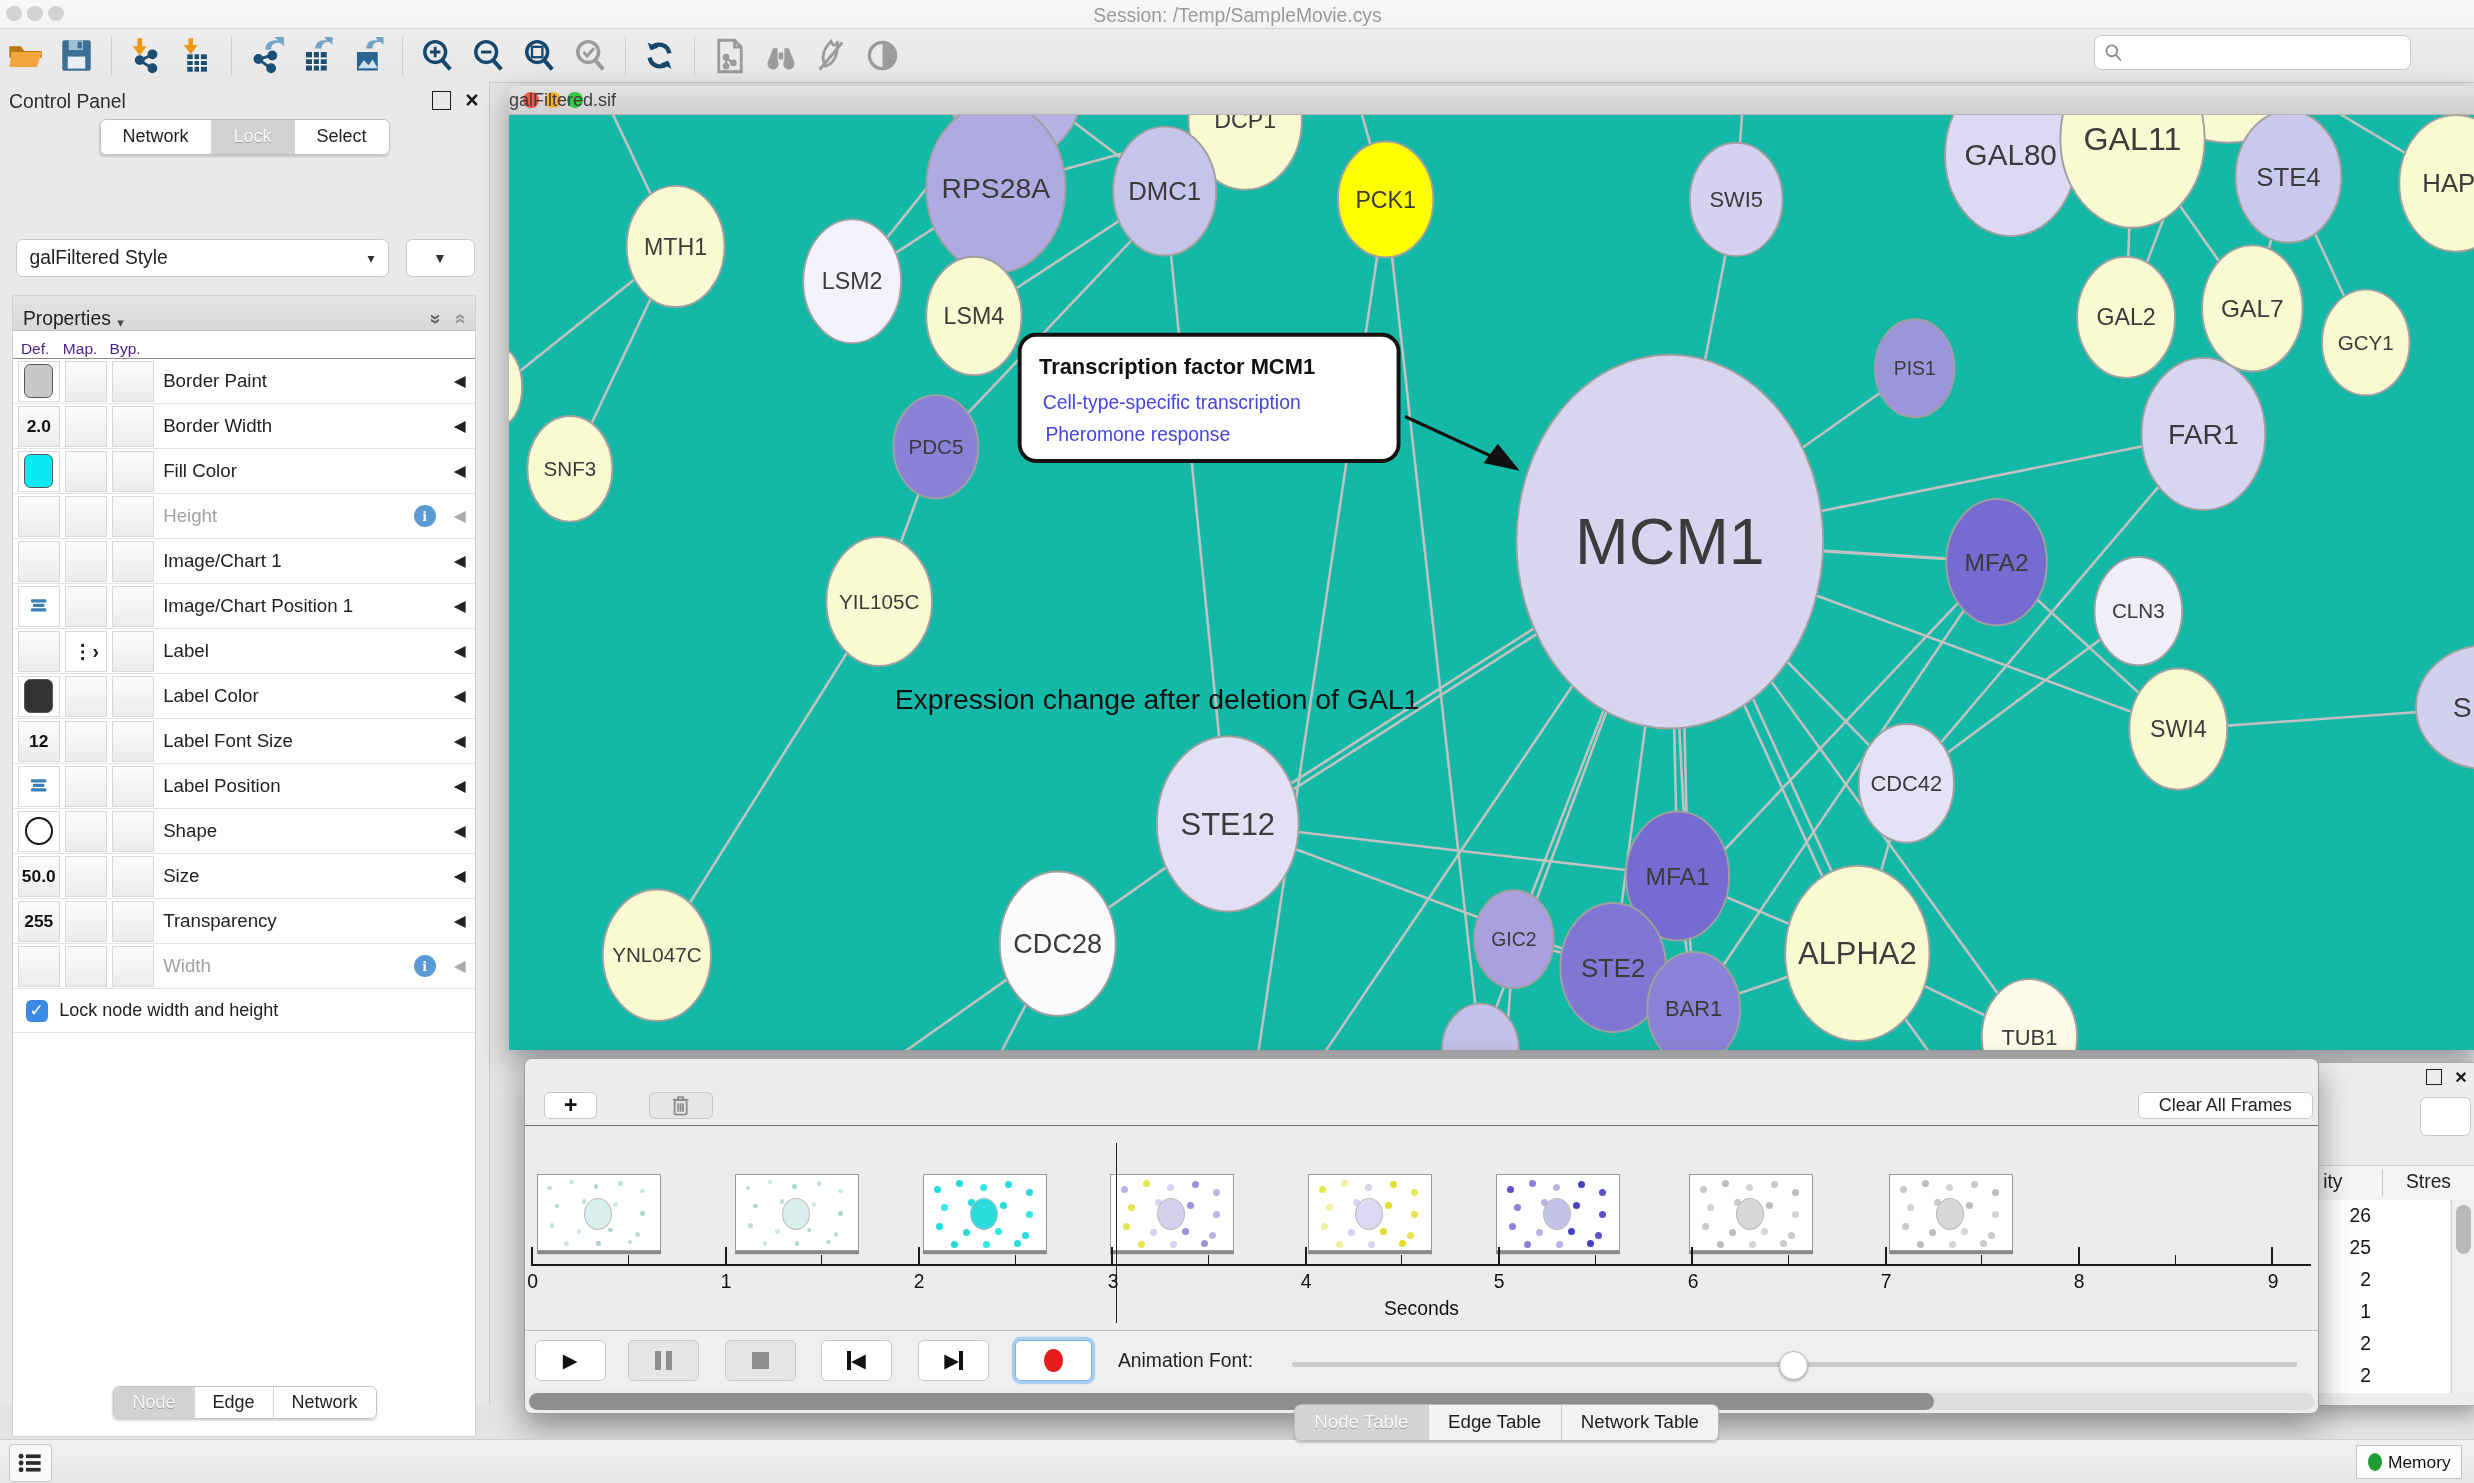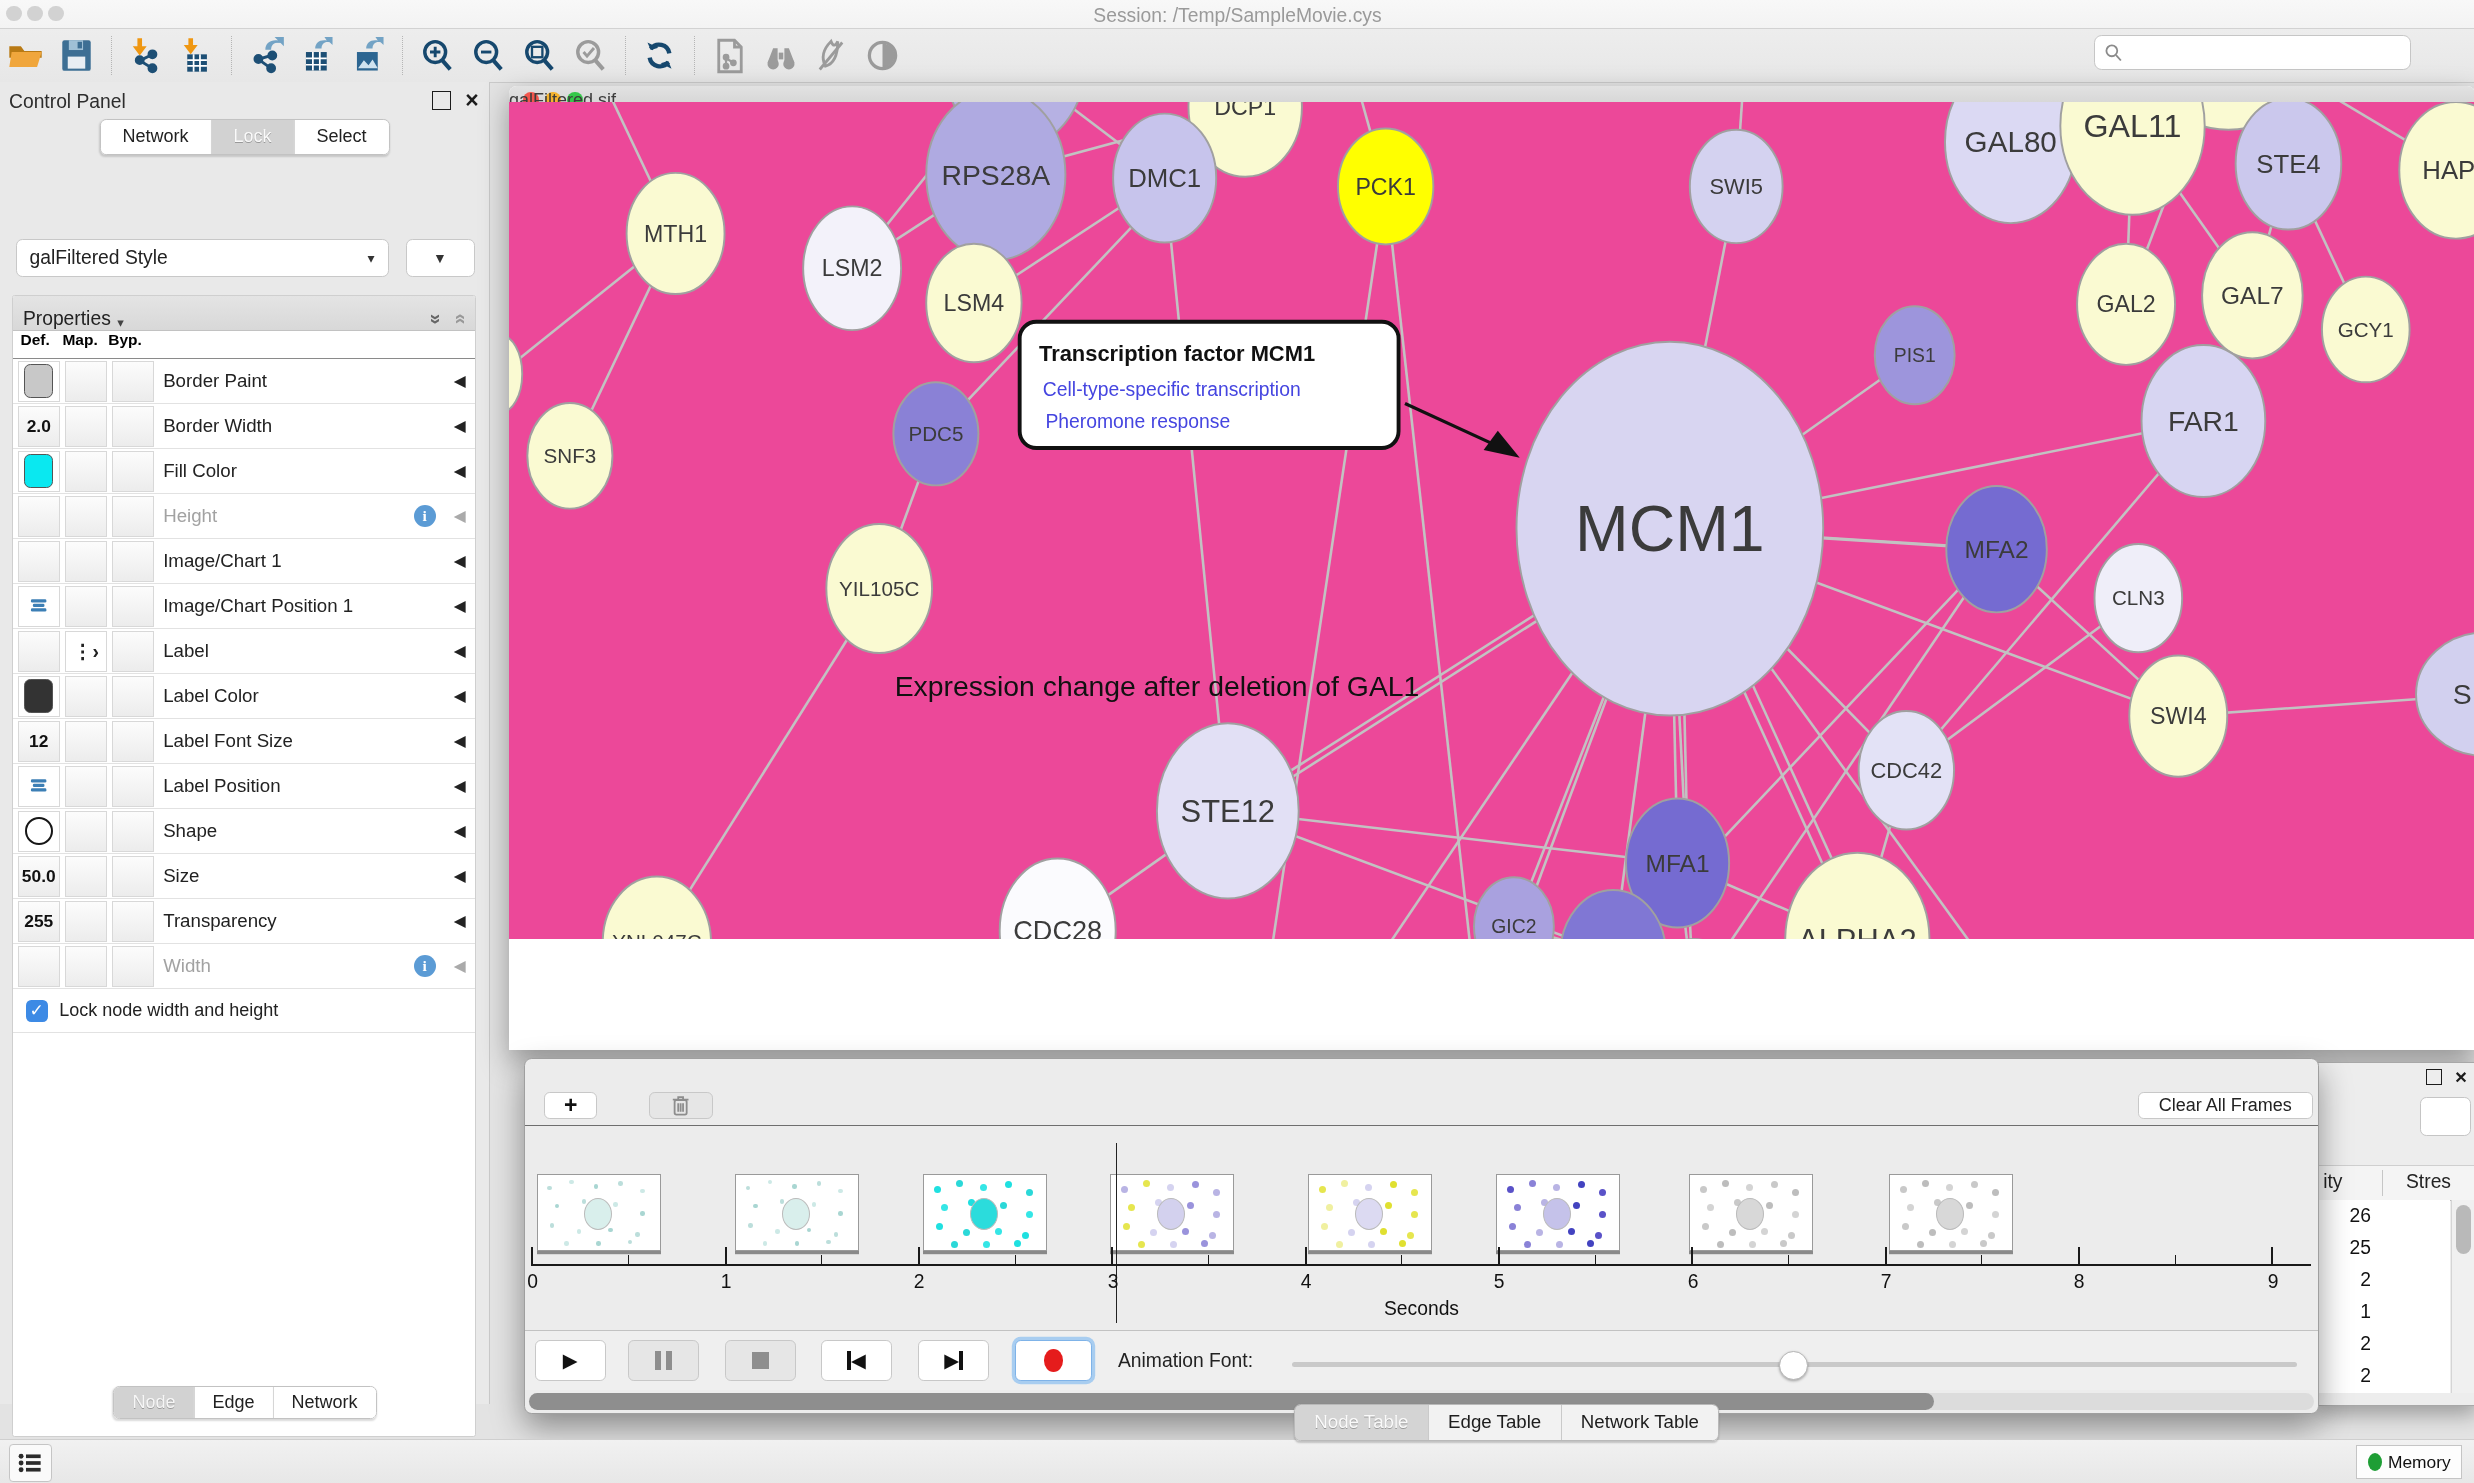--- a/index.html
+++ b/index.html
@@ -36,21 +36,21 @@
              display:flex;align-items:center;justify-content:center}
   .caret{font-size:14px;color:#333}
   .props{position:absolute;left:11.6px;top:213px;width:464px;height:1142px;background:#fff;
          border:1.3px solid #cfcfcf;border-radius:2.6px;box-sizing:border-box;overflow:hidden}
   .props-head{height:34px;background:linear-gradient(#e4e4e4,#d8d8d8);display:flex;align-items:flex-end;
               padding:0 10.3px;font-size:19.3px;color:#222;border-bottom:0.6px solid #c2c2c2}
   .props-head .dd{margin-left:6.4px;font-size:13px;color:#444}
   .props-head .chevs{margin-left:auto;display:flex;gap:11.6px;color:#666;font-size:19.3px}
   .chev{display:inline-block;transform:rotate(90deg);font-weight:bold}
   .chev.up{transform:rotate(-90deg);color:#999}
-  .cols{height:27px;display:flex;align-items:flex-start;font-size:15.5px;font-weight:bold;color:#000000;
+  .cols{height:27px;display:flex;align-items:flex-end;font-size:15.5px;font-weight:normal;color:#4c1d95;
         border-bottom:1.9px solid #8a8a8a}
   .cols span{width:45px;text-align:center}
   .prow{height:44px;display:flex;align-items:center;border-bottom:0.6px solid #e2e2e2;position:relative}
   .pcell{width:40px;height:39px;margin-left:5.2px;border:0.6px solid #d8d8d8;background:linear-gradient(#fcfcfc,#ececec);
          display:flex;align-items:center;justify-content:center;font-size:17.4px;font-weight:bold;color:#111}
   .swatch{width:27px;height:32px;border:1.9px solid #555;border-radius:6.4px}
   .plabel{margin-left:9px;font-size:18.7px;color:#222}
   .plabel.dis{color:#a2a2a2}
   .parrow{position:absolute;right:9px;font-size:15.5px;color:#222}
   .parrow.dis{color:#aaa}
@@ -63,21 +63,21 @@
   .cp-bottabs{position:absolute;left:50%;transform:translateX(-50%);top:1304px;display:flex;
               border:0.6px solid #c2c2c2;border-radius:6.4px;overflow:hidden;box-shadow:0 1.3px 1.9px rgba(0,0,0,.15)}
   .cp-btab{padding:5.2px 18px;font-size:18px;background:#fff;color:#222;border-left:0.6px solid #d5d5d5}
   .cp-btab.sel{background:#d2d2d2;color:#f6f6f6;text-shadow:0 0.6px 0.6px #999}
   
   .netwin{position:absolute;left:509px;top:86px;width:1966px;height:964px;border-radius:7.7px 7.7px 0 0;
           box-shadow:0 11.6px 29px rgba(0,0,0,.35);background:#fff}
   .net-titlebar{height:28px;background:linear-gradient(#e2e2e2,#cfcfcf);border-bottom:0.6px solid #b5b5b5;
                 border-radius:7.7px 7.7px 0 0;position:relative}
   .net-title{position:absolute;left:0;right:0;top:3.9px;text-align:left;font-size:18px;color:#3c3c3c}
-  .netcanvas{position:absolute;left:0;top:16px;width:1966px;height:837px;background:#ec4899;overflow:hidden}
+  .netcanvas{position:absolute;left:0;top:29px;width:1966px;height:935px;background:#14b8a6;overflow:hidden}
   .edge{stroke:#c2c2c2;stroke-width:4}
   .nodelabel{fill:#3b3b3b;text-anchor:middle}
   .ann-title{font-family:"Liberation Sans",sans-serif;font-weight:bold;font-size:34px;fill:#111}
   .ann-link{font-family:"Liberation Sans",sans-serif;font-size:30px;fill:#4545e0}
   .net-caption{font-family:"Liberation Sans",sans-serif;font-size:44px;fill:#111}
   
   .cywin{position:absolute;left:524px;top:1058px;width:1793px;height:354px;background:#ececec;
          border:0.6px solid #9f9f9f;border-radius:7.7px;box-shadow:0 13px 32px rgba(0,0,0,.4);overflow:hidden}
   .cy-titlebar{height:30px;background:linear-gradient(#e9e9e9,#d8d8d8);border-bottom:0.6px solid #b5b5b5;position:relative}
   .cy-title{position:absolute;left:0;right:0;top:4.5px;text-align:center;font-size:19.3px;color:#3a3a3a}

